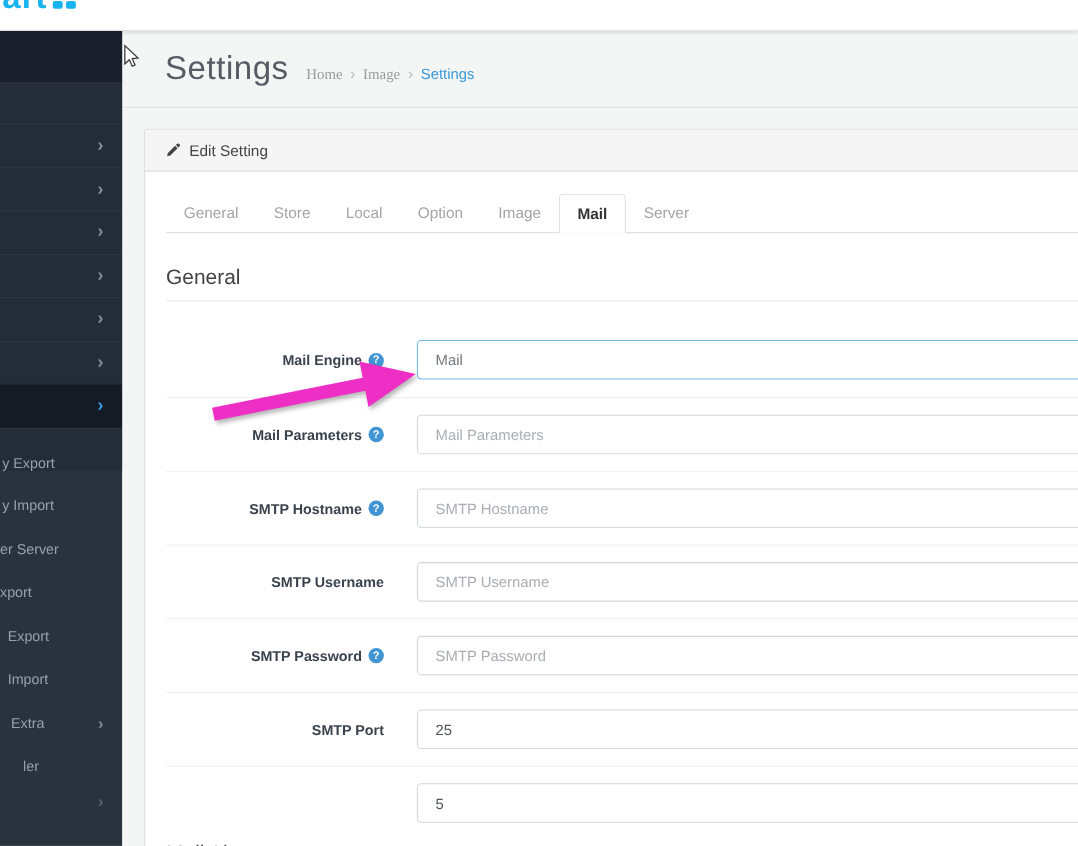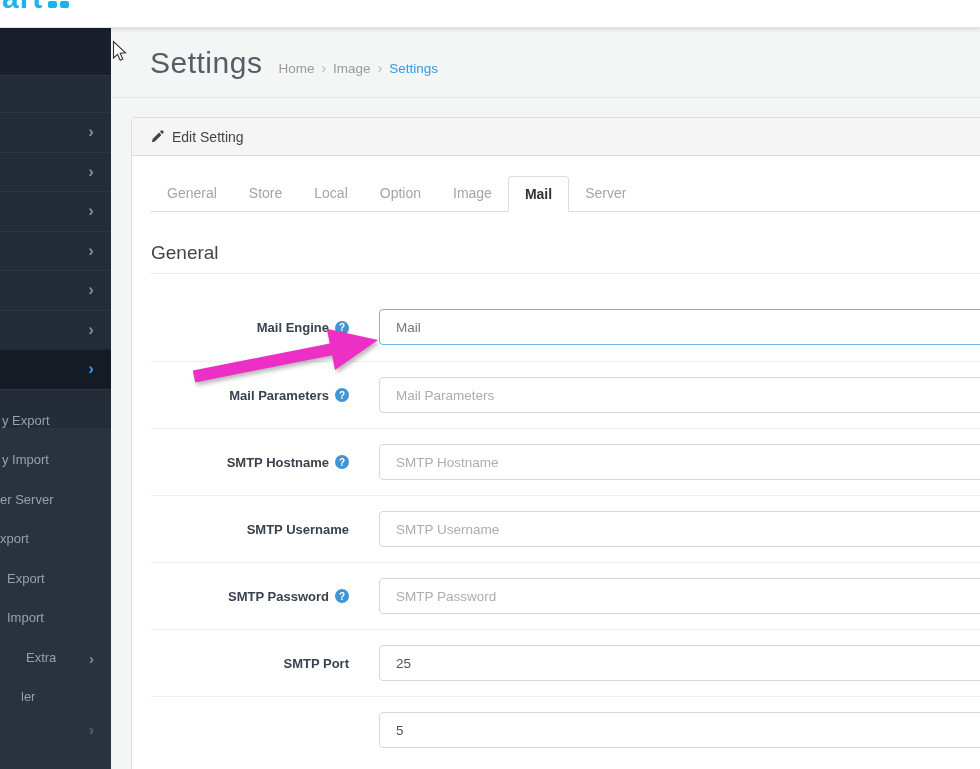--- a/index.html
+++ b/index.html
@@ -29,42 +29,42 @@
     font-size:17px; font-weight:bold; color:#7e8c9c; line-height:1; }
   .chev.blue { color:#3a99e4; }
   .sub-item { position:absolute; font-size:13px; color:#96a1ae; line-height:18px;
     white-space:nowrap; cursor:pointer; }
   .sub-item:nth-of-type(1){ left:2px; top:384px; }
   .sub-item:nth-of-type(2){ left:2px; top:423px; }
   .sub-item:nth-of-type(3){ left:0;  top:463px; }
   .sub-item:nth-of-type(4){ left:0;  top:502px; }
   .sub-item:nth-of-type(5){ left:7px; top:542px; }
   .sub-item:nth-of-type(6){ left:7px; top:581px; }
-  .sub-item:nth-of-type(7){ left:10px; top:621px;margin-left:16px; }
+  .sub-item:nth-of-type(7){ left:10px; top:621px; }
   .sub-item:nth-of-type(8){ left:0;  top:660px; }
   .sub-chev { position:absolute; right:17px; font-size:15px; font-weight:bold;
     color:#7e8c9c; line-height:1; }
   .sub-chev.extra { top:623px; }
   .sub-chev.bottom { top:694px; color:#55657d; }
   .sub-item { top:auto; } 
   .si1{ left:2px; top:412px; } .si2{ left:2px; top:451px; }
   .si3{ left:0; top:491px; } .si4{ left:0; top:530px; }
   .si5{ left:7px; top:570px; } .si6{ left:7px; top:609px; }
   .si7{ left:10px; top:649px; } .si8{ left:0; top:688px;margin-left:21px; }
 
   
   .main { position:absolute; left:111px; top:28px; width:869px; height:586px; }
   .page-header { position:absolute; left:0; top:0; width:869px; height:70px;
     border-bottom:1px solid #e2e4e6; }
   .page-title-row { position:absolute; left:39px; top:18px; display:flex;
     align-items:baseline; }
   .page-title { font-size:30px; font-weight:300; color:#555c64; letter-spacing:.5px; }
   .breadcrumb { margin-left:16px; font-size:13.5px; color:#9a9a9a; }
   .breadcrumb .sep { color:#b8b8b8; margin:0 7px; font-size:14px; }
-  .breadcrumb .bc-link { color:#9a9a9a; text-decoration:none; }
+  .breadcrumb .bc-link { color:#9a9a9a; text-decoration:none;font-family:Liberation Serif, serif; }
   .breadcrumb .bc-active { color:#3a99da; text-decoration:none; }
 
   
   .panel { position:absolute; left:20px; top:89px; width:900px; height:700px;
     background:#fff; border:1px solid #ddd; border-radius:3px 3px 0 0; }
   .panel-heading { height:38px; background:#f5f5f5; border-bottom:1px solid #ddd;
     display:flex; align-items:center; padding-left:19px; font-size:14px; color:#444; }
   .panel-heading svg { margin-right:8px; }
   .panel-body { padding:20px 19px 0 19px; }
 

